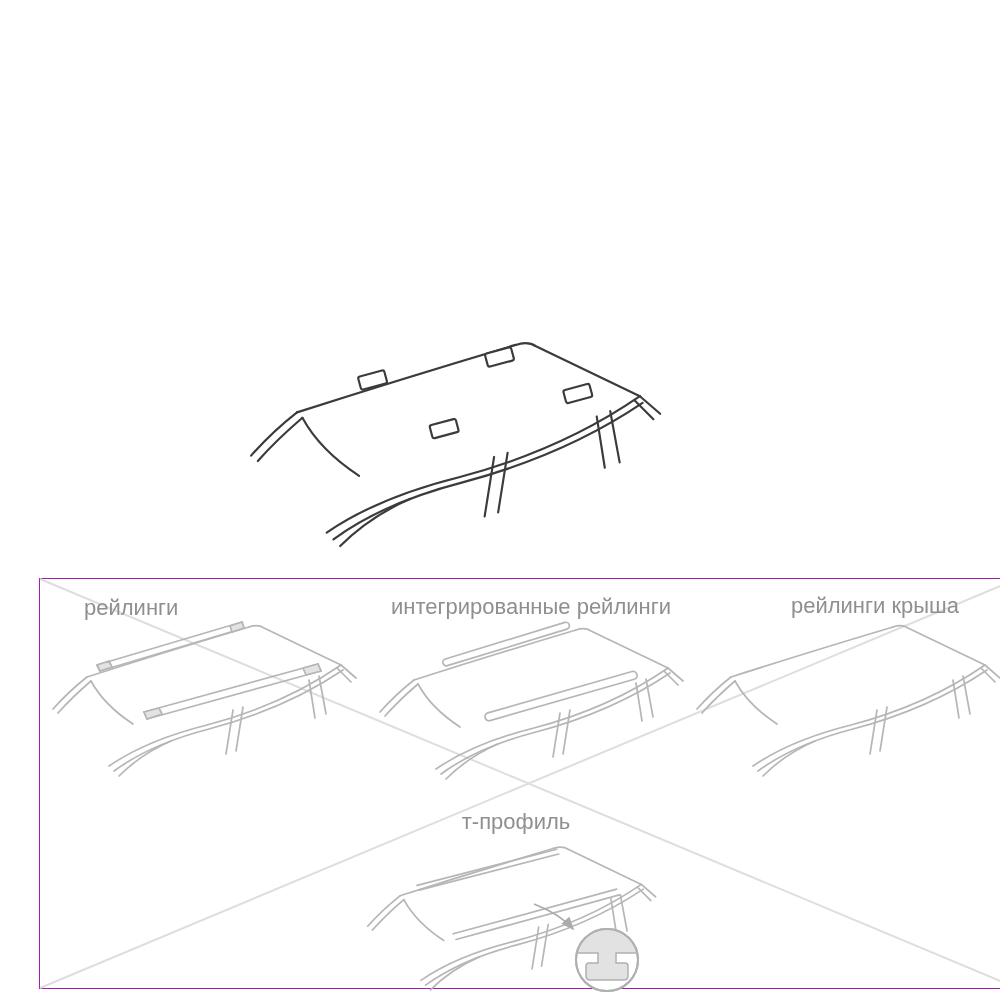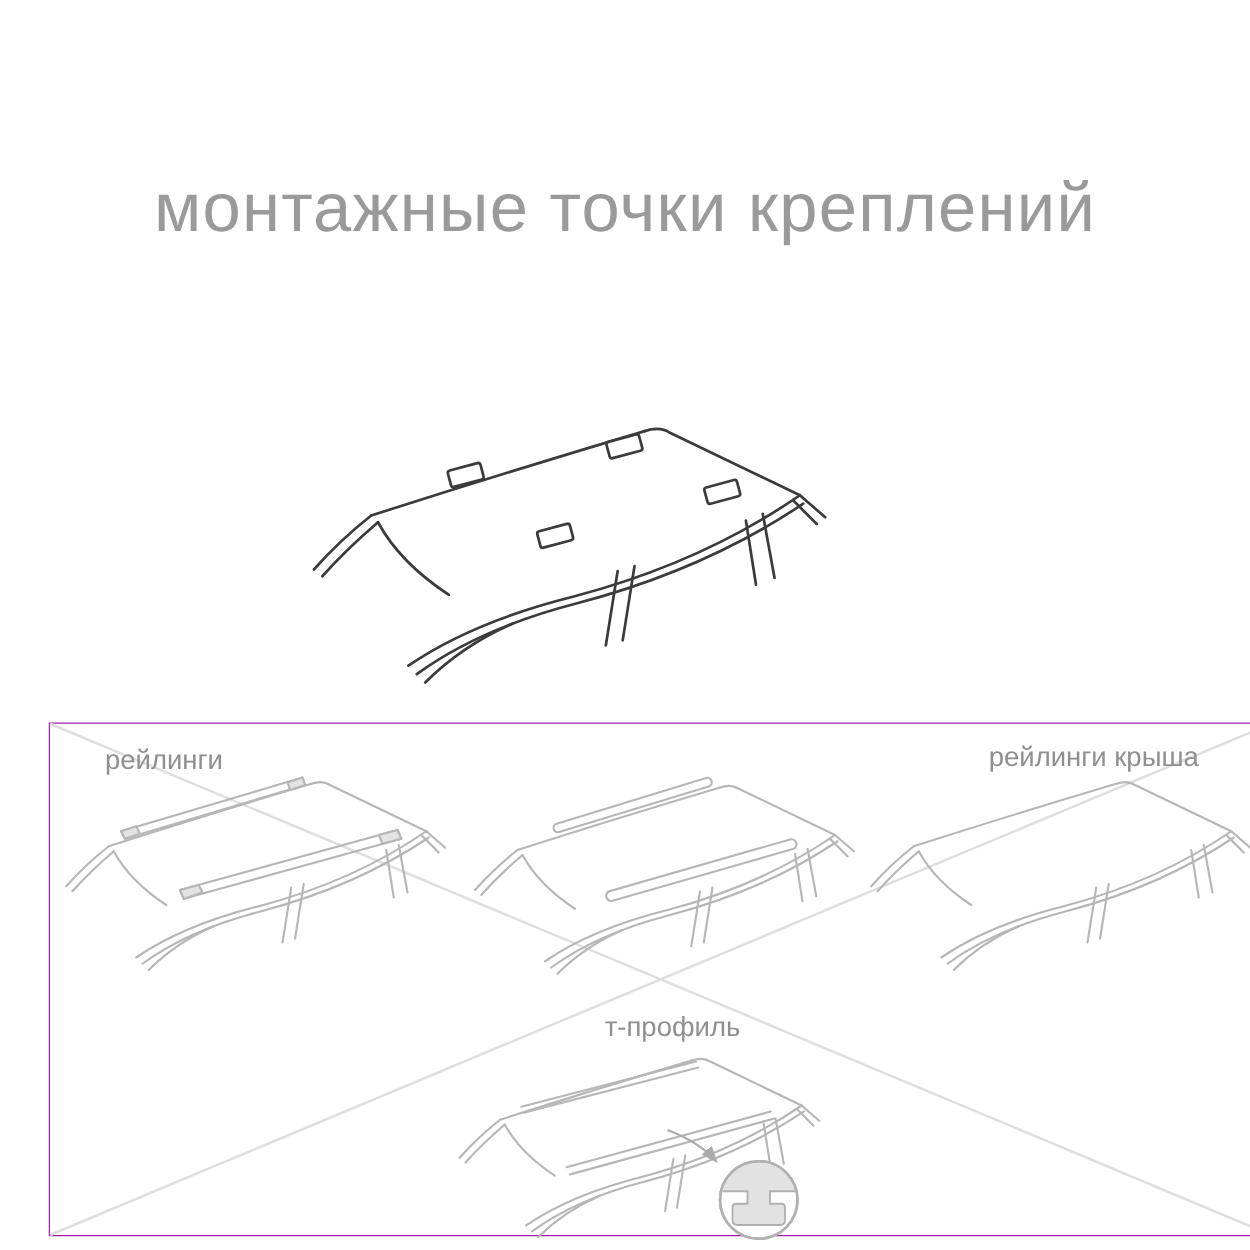--- a/index.html
+++ b/index.html
@@ -22,21 +22,20 @@
   .option-label{
     position:absolute;color:#8f8f8f;font-size:22px;white-space:nowrap;
   }
   .centered{transform:translateX(-50%);}
 </style>
 </head>
 <body>
 
 <div class="page">
 
-  <h1 class="title">монтажные точки креплений</h1>
 
   <svg class="main-illustration" width="420" height="245" viewBox="0 0 420 245">
     <defs>
       <g id="car-base" fill="none" stroke-linecap="round" stroke-linejoin="round">
         <path d="M6,96 C14,87 26,75 40,64"></path>
         <path d="M11,100 C19,91 30,80 44,68"></path>
         <path d="M40,64 Q118,39 202,14"></path>
         <path d="M202,14 Q211,11 217,15 L294,52"></path>
         <path d="M294,52 L309,65"></path>
         <path d="M290,55 L304,69"></path>
@@ -105,17 +104,18 @@
       <path d="M494,325 Q520,335 533,350" fill="none" stroke="#ababab" stroke-width="1.8" marker-end="url(#arrowhead)"></path>
 
       <g>
         <circle cx="567" cy="381" r="31" fill="#ffffff" stroke="#b0b0b0" stroke-width="2"></circle>
         <path clip-path="url(#profile-circle-clip)" d="M536.8,374 A31,31 0 0 1 597.2,374 L576,374 L576,384 L585,384 Q588,384 588,387 L588,397 Q588,401 584,401 L550,401 Q546,401 546,397 L546,387 Q546,384 549,384 L558,384 L558,374 Z" fill="#e2e2e2" stroke="#b0b0b0" stroke-width="1.5" stroke-linejoin="round"></path>
         <circle cx="567" cy="381" r="31" fill="none" stroke="#b0b0b0" stroke-width="2"></circle>
       </g>
     </svg>
 
     <div class="option-label" style="left:44px;top:16px">рейлинги</div>
+    <div class="option-label centered" style="left:491px;top:15px">интегрированные рейлинги</div>
     <div class="option-label centered" style="left:835px;top:14px">рейлинги крыша</div>
-    <div class="option-label centered" style="left:498px;top:230px">т-профиль</div>
+    <div class="option-label centered" style="left:476px;top:230px">т-профиль</div>
   </div>
 
 </div>
 
 </body></html>

